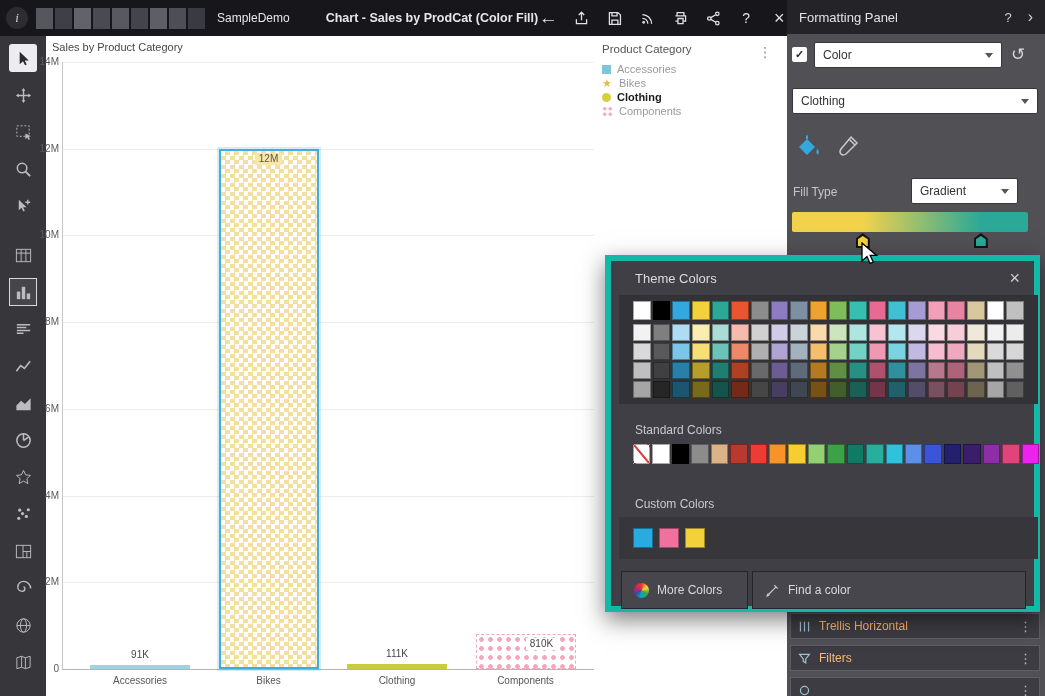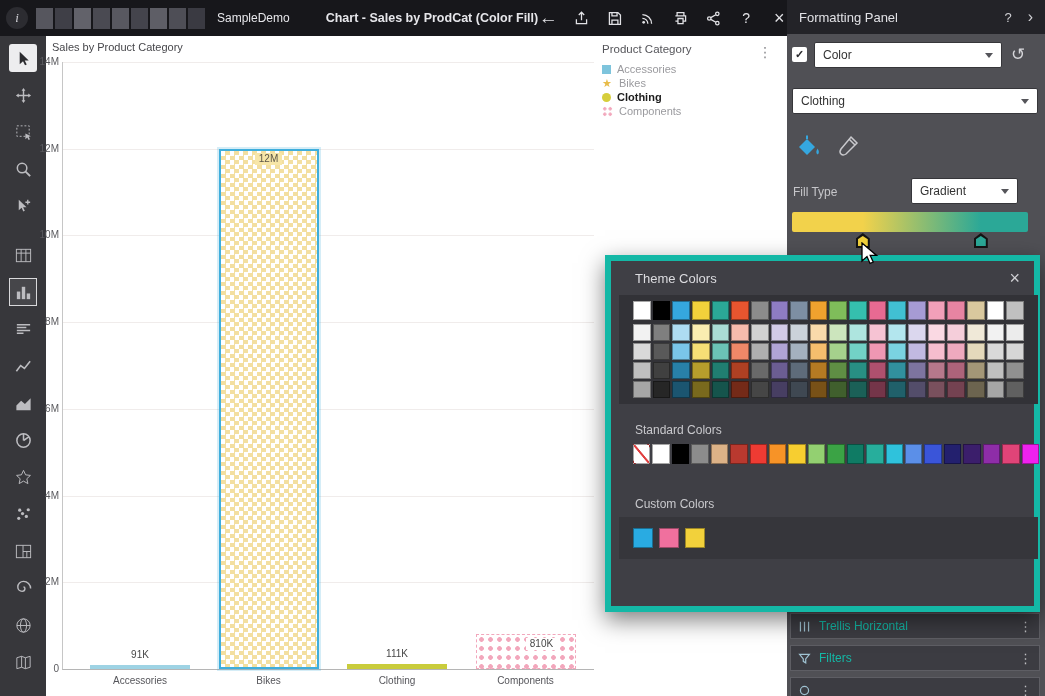--- a/index.html
+++ b/index.html
@@ -91,21 +91,21 @@
          clip-path:polygon(50% 0,100% 36%,100% 100%,0 100%,0 36%);}
   .gstop-in{position:absolute;left:2px;top:3px;right:2px;bottom:2px;
             clip-path:polygon(50% 0,100% 33%,100% 100%,0 100%,0 33%);}
 
   
   #sections{position:absolute;left:3px;top:613px;width:250px;height:83px;}
   .sect{position:absolute;left:0;width:250px;height:26px;background:#3c3c42;border:1px solid #5e5e64;
         box-sizing:border-box;display:flex;align-items:center;padding:0 7px;gap:8px;}
   .sect-icon{color:#9fc2d2;display:flex;}
   .sect-icon svg{width:13px;height:13px;stroke:currentColor;fill:none;stroke-width:1.5;}
-  .sect-label{flex:1;font-size:12px;color:#14b8a6;}
+  .sect-label{flex:1;font-size:12px;color:#fdba74;}
   .sect-menu{color:#bfbfc3;font-size:13px;}
 
   
   .popup{position:absolute;left:605px;top:255px;width:435px;height:357px;background:#3f3f45;
          border:6px solid #14b8a6;box-shadow:0 8px 22px rgba(0,0,0,.5);z-index:50;box-sizing:border-box;}
   .pp-header{height:34px;display:flex;align-items:center;padding:0 14px 0 24px;color:#dcdce0;font-size:13px;}
   .pp-close{margin-left:auto;font-size:18px;color:#cfcfd3;}
   .pp-palette{position:absolute;left:8px;top:34px;width:419px;background:#323237;
               padding:6px 14px;box-sizing:border-box;}
   .pgrid{display:grid;grid-template-columns:repeat(20,1fr);gap:2px;}
@@ -558,20 +558,32 @@
         <div class="swatch" style="background: rgb(142, 45, 168);"></div>
         <div class="swatch" style="background: rgb(224, 68, 120);"></div>
         <div class="swatch" style="background: rgb(238, 34, 238);"></div>
       </div>
     <span class="pp-label" id="custom-label">Custom Colors</span>
     <div class="pp-custom-strip" id="custom-colors">
         <div class="swatch big" style="background: rgb(41, 171, 226);"></div>
         <div class="swatch big" style="background: rgb(240, 112, 158);"></div>
         <div class="swatch big" style="background: rgb(242, 209, 59);"></div>
       </div>
+    <div class="pp-buttons">
+      <div class="pp-btn" id="btn-more">
+        <span class="wheel"></span>
+        <span>More Colors</span>
+      </div>
+      <div class="pp-btn" id="btn-find">
+        <svg viewBox="0 0 20 20">
+          <path d="M12.5 3l4.5 4.5M14.8 5.2 6 14l-2.5 1-.8 2.3 2.3-.8 1-2.5 8.8-8.8z"></path>
+          </svg>
+        <span>Find a color</span>
+      </div>
+    </div>
   </div>
 
   <div class="cursor">
     <svg width="22" height="24" viewBox="0 0 22 24">
       <path d="M4 1 4 19 9 14.6 12 21.5 15.2 20 12.2 13.4 18.6 13.4 Z" fill="#fff" stroke="#000" stroke-width="1.3"></path>
     </svg>
   </div>
 
 </div>
 

